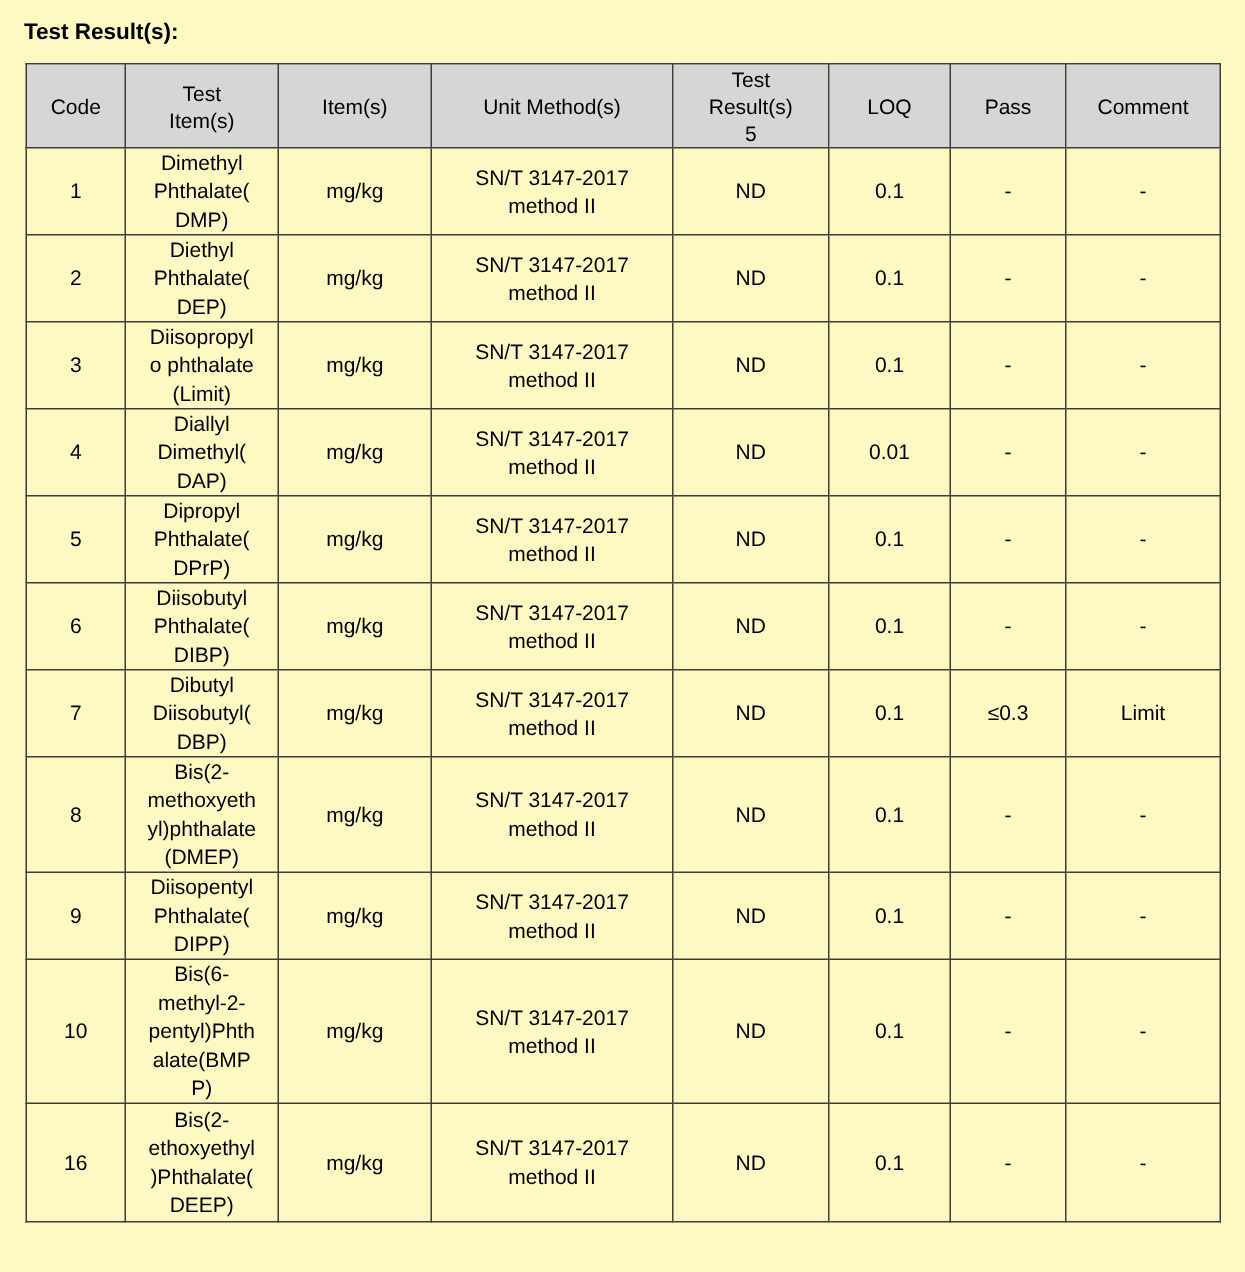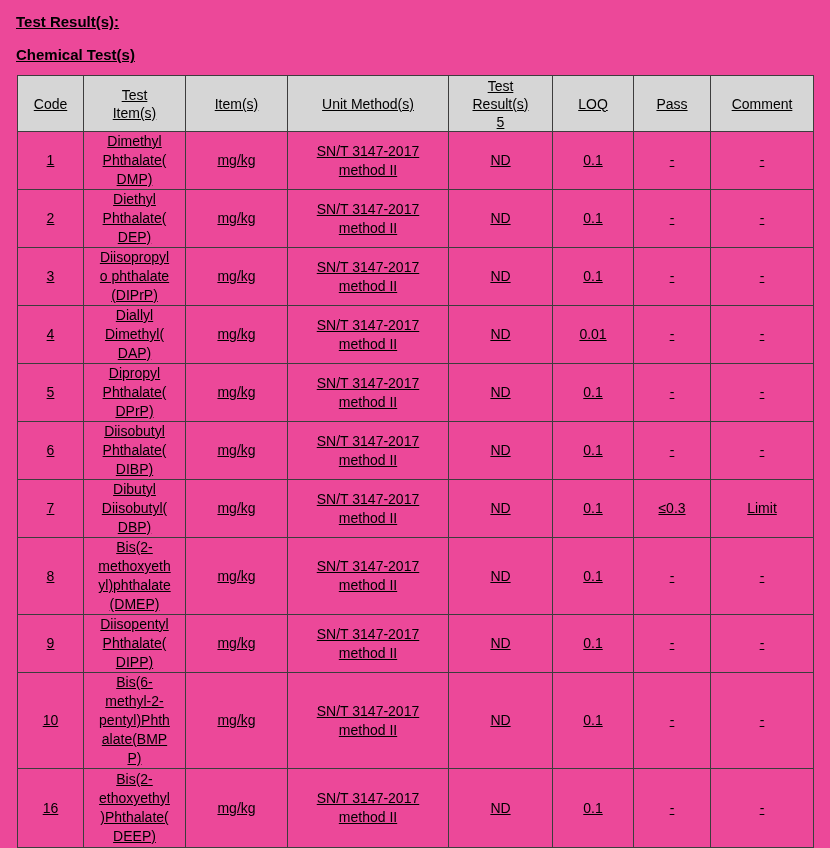--- a/index.html
+++ b/index.html
@@ -5,25 +5,24 @@
   html, body {
     margin: 0;
     padding: 0;
     background: #ffffff;
     font-family: "Liberation Sans", "DejaVu Sans", sans-serif;
     color: #000000;
   }
   .page {
     width: 830px;
     height: 848px;
-    background: #ec4899;
+    background: #fef9c3;
     box-sizing: border-box;
     padding: 13px 16px 0 16px;
     overflow: hidden;
-    text-decoration: underline;
   }
   .heading {
     font-size: 15px;
     font-weight: bold;
     line-height: 16px;
     color: #000000;
   }
   .heading.first { margin-top: 1px; }
   .heading.second { margin-top: 17px; }
   table.results {
@@ -55,21 +54,20 @@
   tr.h74  { height: 74px; }
   tr.h79  { height: 79px; }
   tr.h93  { height: 93px; }
 </style>
 </head>
 <body>
 
 <div class="page">
 
   <div class="heading first">Test Result(s):</div>
-  <div class="heading second">Chemical Test(s)</div>
 
   <table class="results">
     <colgroup>
       <col style="width:66px">
       <col style="width:102px">
       <col style="width:102px">
       <col style="width:161px">
       <col style="width:104px">
       <col style="width:81px">
       <col style="width:77px">
@@ -114,21 +112,21 @@
 method II</td>
         <td>ND</td>
         <td>0.1</td>
         <td>-</td>
         <td>-</td>
       </tr>
       <tr class="h57">
         <td>3</td>
         <td>Diisopropyl
 o phthalate
-(DIPrP)</td>
+(Limit)</td>
         <td>mg/kg</td>
         <td>SN/T 3147-2017
 method II</td>
         <td>ND</td>
         <td>0.1</td>
         <td>-</td>
         <td>-</td>
       </tr>
       <tr class="h57">
         <td>4</td>

